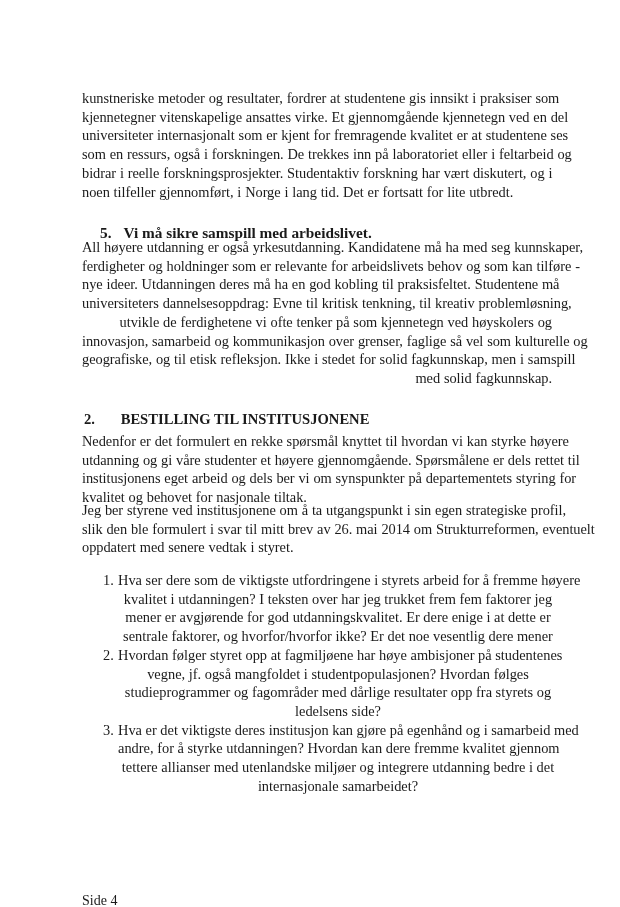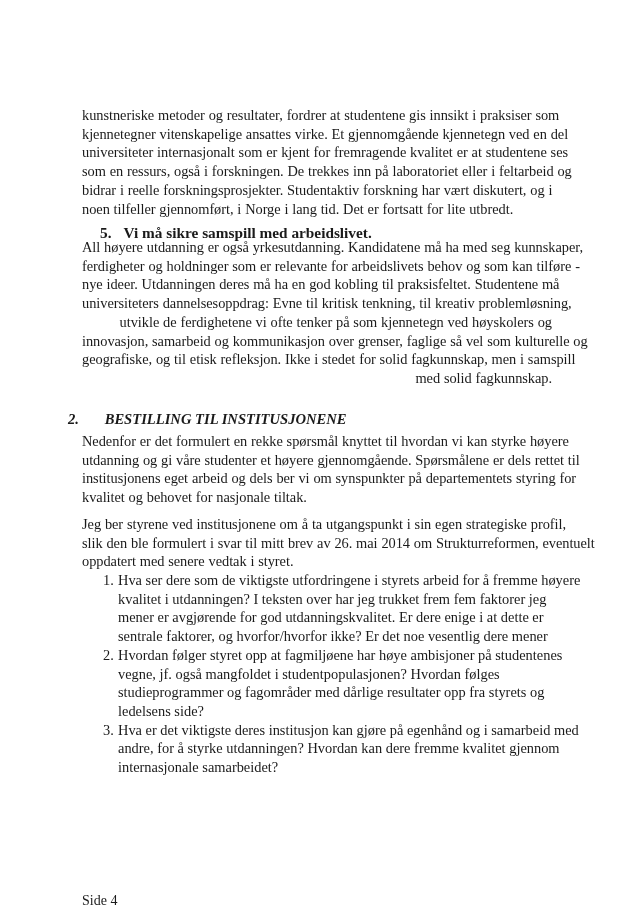--- a/index.html
+++ b/index.html
@@ -14,38 +14,38 @@
   }
   .para .line { display: block; white-space: nowrap; }
   .heading5 {
     position: absolute; left: 100px; top: 223px;
     font-size: 15.3px; font-weight: bold; line-height: 20px;
     white-space: nowrap;
   }
   .heading5 .num { display: inline-block; width: 20px; }
   .block { position: absolute; left: 82px; width: 470px; }
   .heading2 {
-    position: absolute; left: 68px; top: 409px;
-    font-size: 14.6px; font-weight: bold; line-height: 20px; white-space: nowrap; font-style: italic;
+    position: absolute; left: 84px; top: 409px;
+    font-size: 14.6px; font-weight: bold; line-height: 20px; white-space: nowrap;
   }
   .heading2 .num { display: inline-block; width: 33px; }
   ol.qlist {
     position: absolute; left: 103px; top: 571px; margin: 0; padding: 0; list-style: none; width: 455px;
   }
   ol.qlist li { position: relative; padding-left: 15px; font-size: 14.4px; line-height: 18.7px; }
   ol.qlist li .n { position: absolute; left: 0; top: 0; }
-  ol.qlist li .line { display: block; white-space: nowrap; }
+  ol.qlist li .line { display: block; white-space: nowrap; text-align: center; }
   .footer {
     position: absolute; left: 82px; top: 894px; font-size: 14px; line-height: 14px;
   }
 </style>
 </head>
 <body>
 
-<div class="block para" style="top:89px;margin-top:17px;">
+<div class="block para" style="top:89px;">
   <span class="line">kunstneriske metoder og resultater, fordrer at studentene gis innsikt i praksiser som</span>
   <span class="line">kjennetegner vitenskapelige ansattes virke. Et gjennomgående kjennetegn ved en del</span>
   <span class="line">universiteter internasjonalt som er kjent for fremragende kvalitet er at studentene ses</span>
   <span class="line">som en ressurs, også i forskningen. De trekkes inn på laboratoriet eller i feltarbeid og</span>
   <span class="line">bidrar i reelle forskningsprosjekter. Studentaktiv forskning har vært diskutert, og i</span>
   <span class="line">noen tilfeller gjennomført, i Norge i lang tid. Det er fortsatt for lite utbredt.</span>
 </div>
 
 <div class="heading5">
   <span class="num">5.</span>
@@ -68,21 +68,21 @@
   <span>BESTILLING TIL INSTITUSJONENE</span>
 </div>
 
 <div class="block para" style="top:432px;">
   <span class="line">Nedenfor er det formulert en rekke spørsmål knyttet til hvordan vi kan styrke høyere</span>
   <span class="line">utdanning og gi våre studenter et høyere gjennomgående. Spørsmålene er dels rettet til</span>
   <span class="line">institusjonens eget arbeid og dels ber vi om synspunkter på departementets styring for</span>
   <span class="line">kvalitet og behovet for nasjonale tiltak.</span>
 </div>
 
-<div class="block para" style="top:515px;">
+<div class="block para" style="top:501px;">
   <span class="line">Jeg ber styrene ved institusjonene om å ta utgangspunkt i sin egen strategiske profil,</span>
   <span class="line">slik den ble formulert i svar til mitt brev av 26. mai 2014 om Strukturreformen, eventuelt</span>
   <span class="line">oppdatert med senere vedtak i styret.</span>
 </div>
 
 <ol class="qlist">
   <li>
     <span class="n">1.</span>
     <span class="line">Hva ser dere som de viktigste utfordringene i styrets arbeid for å fremme høyere</span>
     <span class="line">kvalitet i utdanningen? I teksten over har jeg trukket frem fem faktorer jeg</span>
@@ -93,19 +93,20 @@
     <span class="n">2.</span>
     <span class="line">Hvordan følger styret opp at fagmiljøene har høye ambisjoner på studentenes</span>
     <span class="line">vegne, jf. også mangfoldet i studentpopulasjonen? Hvordan følges</span>
     <span class="line">studieprogrammer og fagområder med dårlige resultater opp fra styrets og</span>
     <span class="line">ledelsens side?</span>
   </li>
   <li>
     <span class="n">3.</span>
     <span class="line">Hva er det viktigste deres institusjon kan gjøre på egenhånd og i samarbeid med</span>
     <span class="line">andre, for å styrke utdanningen?  Hvordan kan dere fremme kvalitet gjennom</span>
+    <span class="line">tettere allianser med utenlandske miljøer og integrere utdanning bedre i det</span>
     <span class="line">internasjonale samarbeidet?</span>
   </li>
 </ol>
 
 <div class="footer">
   <span>Side 4</span>
 </div>
 
 </body></html>

